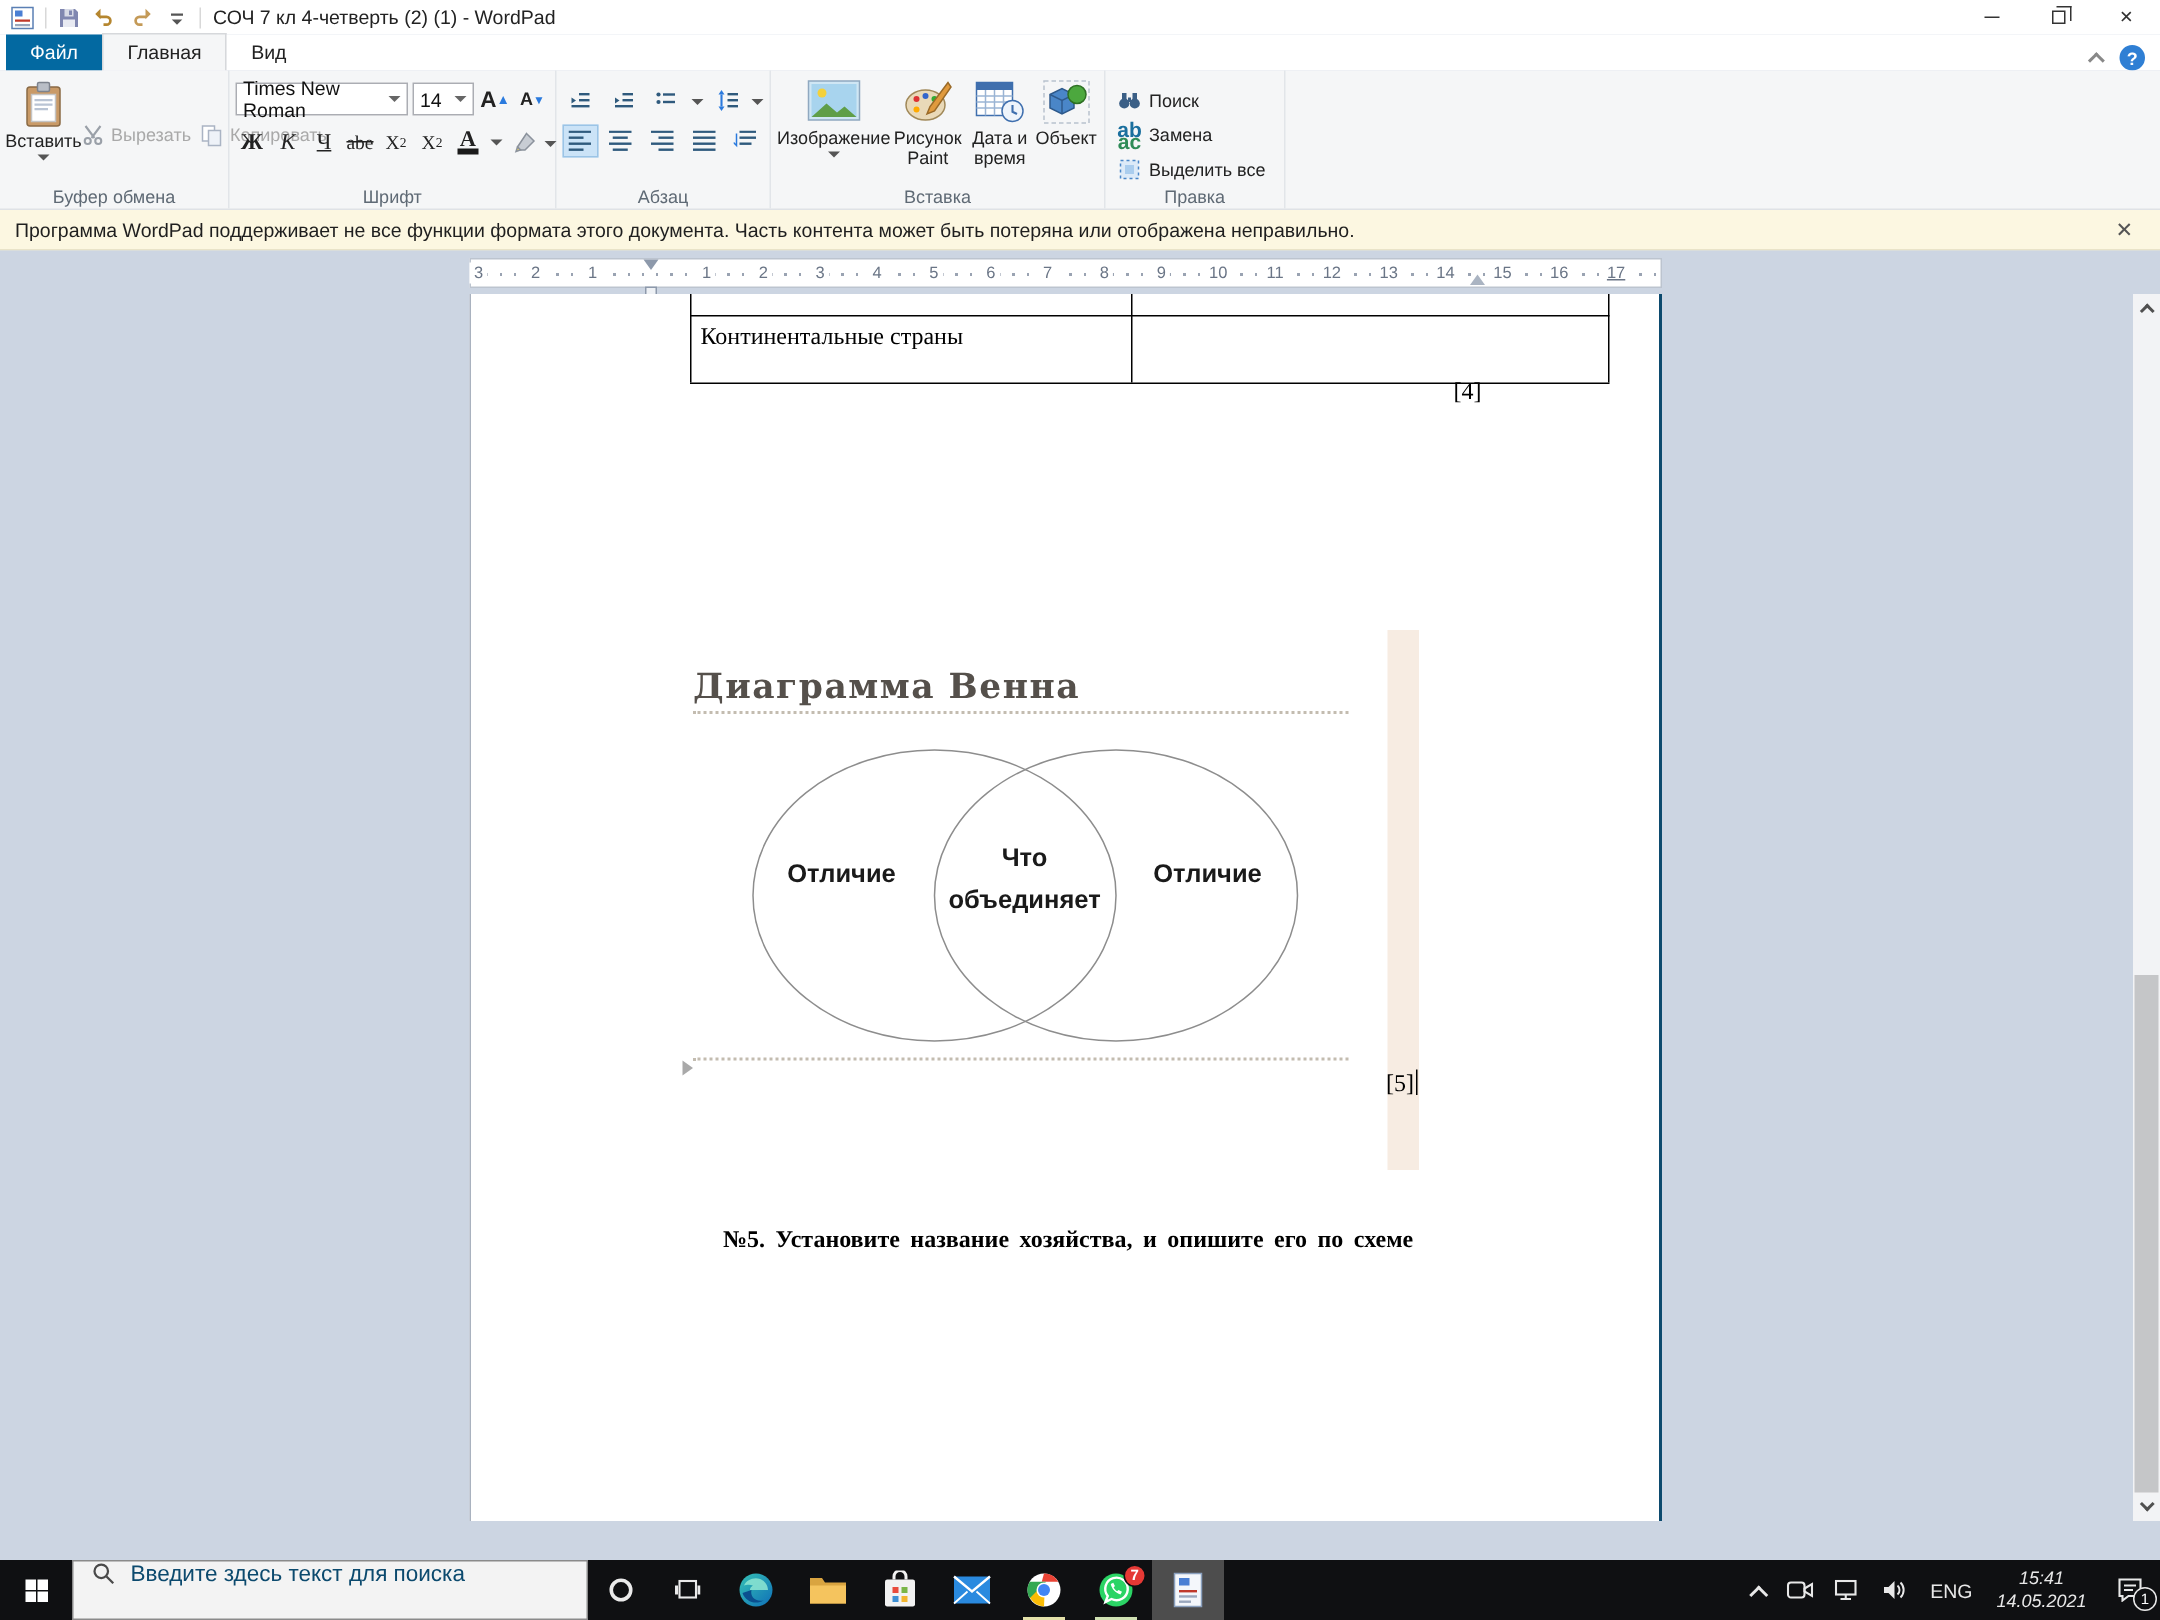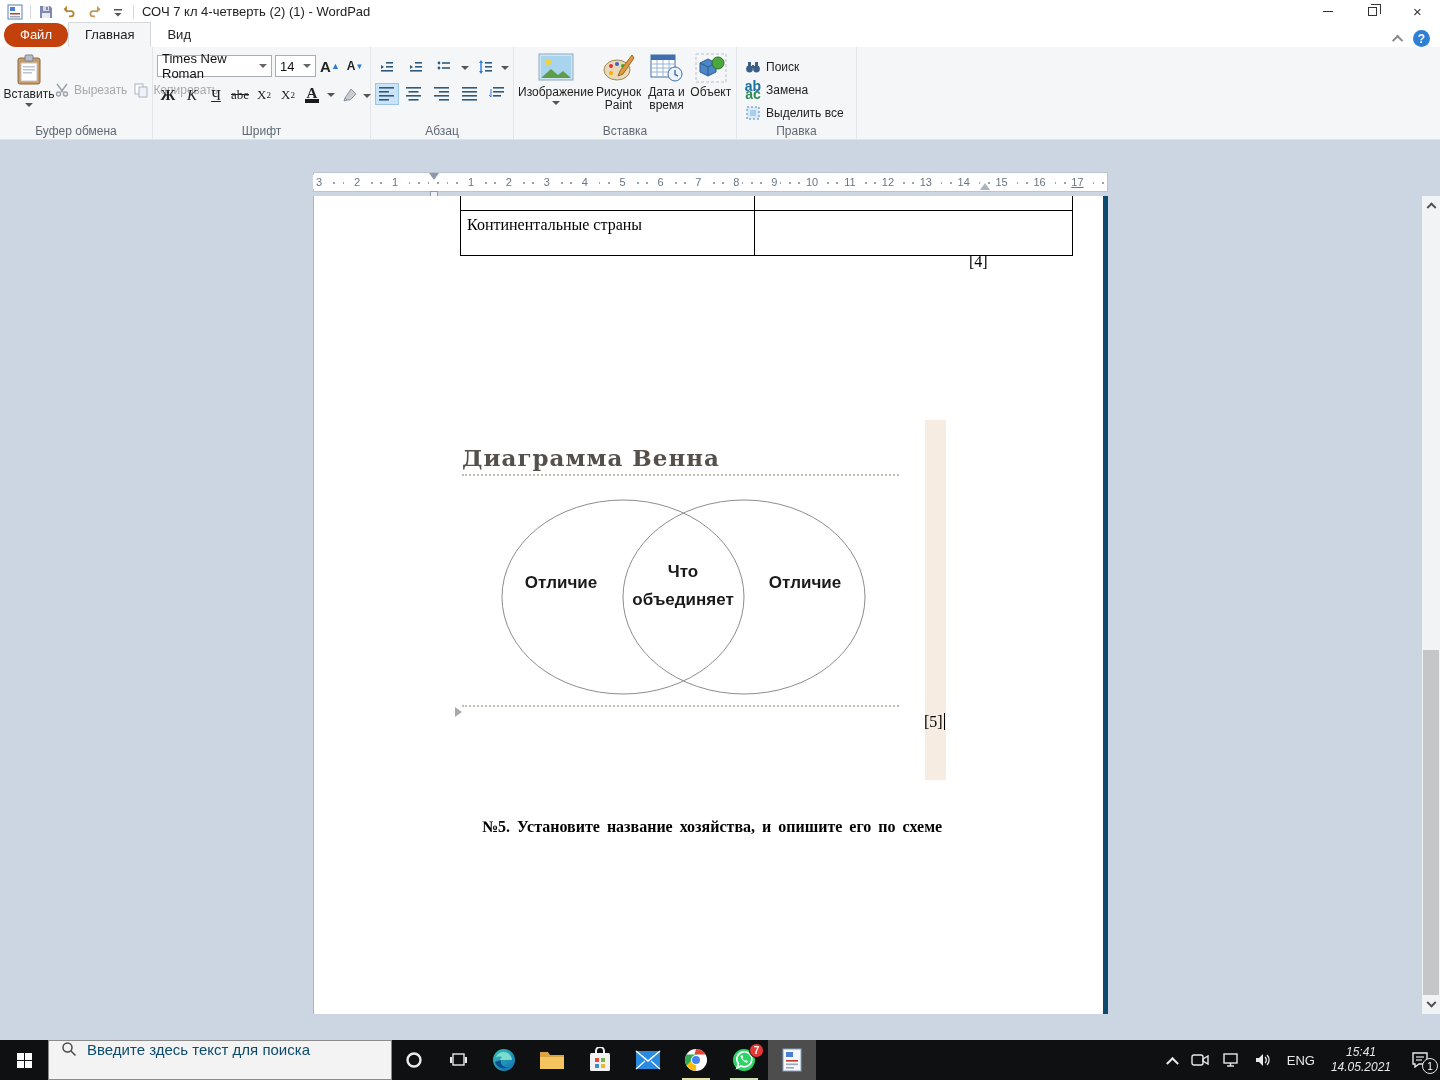--- a/index.html
+++ b/index.html
@@ -17,21 +17,21 @@
   .wincontrols { margin-left:auto; display:flex; height:23px; }
   .winbtn { width:45px; height:23px; display:flex; align-items:center; justify-content:center; color:#333; font-size:13px; }
   .minbar { width:10px; height:1px; background:#333; }
   .restore { position:relative; width:9px; height:9px; border:1px solid #333; background:#fff; }
   .restore::before { content:""; position:absolute; left:2px; top:-4px; width:9px; height:9px; border:1px solid #333; border-left:none; border-bottom:none; }
   .closex { font-size:15px; line-height:1; }
 
   
   .tabrow { position:absolute; top:23px; left:0; width:1440px; height:24px; background:#fff; display:flex; align-items:flex-end; font-size:13px; }
   .tab { padding:4px 16px 5px; color:#222; }
-  .tab.file { background:#c2410c; color:#fff; margin-left:4px;border-radius:12px; }
+  .tab.file { background:#0369a1; color:#fff; margin-left:4px; }
   .tab.active { background:#f5f6f7; border:1px solid #d6d8db; border-bottom:none; }
   .tabrow-right { margin-left:auto; display:flex; align-items:center; gap:10px; padding-right:10px; }
   .chev-up { width:8px; height:8px; border-left:2px solid #888; border-top:2px solid #888; transform:rotate(45deg) translateY(2px); }
   .helpdot { width:17px; height:17px; border-radius:50%; background:#2f7fd4; color:#fff; font-weight:bold; font-size:12px; display:flex; align-items:center; justify-content:center; }
 
   
   .ribbon { position:absolute; top:47px; left:0; width:1440px; height:93px; background:#f5f6f7; border-bottom:1px solid #dfe2e6; display:flex; }
   .rgroup { position:relative; height:100%; border-right:1px solid #e2e5e9; padding:4px 4px 16px; }
   .rgroup-label { position:absolute; bottom:1px; left:0; width:100%; text-align:center; font-size:12px; color:#5f6a75; }
   .g-clip { width:153px; display:flex; }
@@ -70,21 +70,21 @@
   .ruler .dots { position:absolute; left:0; top:9px; width:100%; height:2px;
                  background:repeating-linear-gradient(90deg,#9aa3b2 0 1.5px,transparent 1.5px 9.5px); }
   .rnum { position:absolute; top:2px; transform:translateX(-50%); background:#fff; padding:0 3px; line-height:14px; }
   .mark-origin-tri { position:absolute; left:115px; top:0; width:0; height:0; border-left:5px solid transparent; border-right:5px solid transparent; border-top:7px solid #8d99ab; }
   .mark-origin-sq { position:absolute; left:116px; bottom:-7px; width:8px; height:7px; background:#eef1f5; border:1px solid #8d99ab; }
   .mark-right { position:absolute; left:666px; bottom:1px; width:0; height:0; border-left:5px solid transparent; border-right:5px solid transparent; border-bottom:7px solid #aab4c2; }
 
   
   .content { position:absolute; top:196px; left:0; width:1440px; height:818px; background:#ccd5e2; }
   .page { position:absolute; left:313px; top:0; width:795px; height:818px; background:#fff;
-          border-left:1px solid #a9b2bf; border-right:5px solid #0c4a6e;
+          border-left:1px solid #a9b2bf; border-right:2px solid #0c4a6e;
           font-family:"Liberation Serif",serif; color:#000; }
   .tline { position:absolute; background:#000; }
   .cell-text { position:absolute; left:153px; top:20px; font-size:16px; }
   .score { position:absolute; font-size:16px; }
   .q-head { position:absolute; font-weight:bold; font-size:16px; word-spacing:3px; white-space:nowrap; }
   .venn-title { position:absolute; left:148px; top:248px; font-family:"DejaVu Serif","Liberation Serif",serif;
                 font-weight:bold; font-size:23px; color:#55504b; letter-spacing:1px; }
   .dotline { position:absolute; border-top:2px dotted #c3bcb0; width:437px; left:148px; }
   .creambar { position:absolute; left:611px; top:224px; width:21px; height:360px; background:#f7ece2; }
   .venn-svg { position:absolute; left:186px; top:302px; }
@@ -436,20 +436,24 @@
               <rect x="2" y="2" width="12" height="12" fill="#dceaf8" stroke="#4a86c8" stroke-dasharray="2 2"></rect>
               <rect x="5" y="5" width="6" height="6" fill="#aacdee"></rect>
             </svg>
           <span>Выделить все</span>
         </div>
       </div>
       <div class="rgroup-label">Правка</div>
     </div>
   </div>
 
+  <div class="warnbar">
+    <span>Программа WordPad поддерживает не все функции формата этого документа. Часть контента может быть потеряна или отображена неправильно.</span>
+    <span class="warn-close">✕</span>
+  </div>
 
   <div class="rulerrow">
     <div class="ruler" id="ruler">
       <div class="dots"></div>
       <div class="mark-origin-tri"></div>
       <div class="mark-origin-sq"></div>
       <div class="mark-right"></div>
     <span class="rnum" style="left: 5px;">3</span>
         <span class="rnum" style="left: 43px;">2</span>
         <span class="rnum" style="left: 81px;">1</span>

